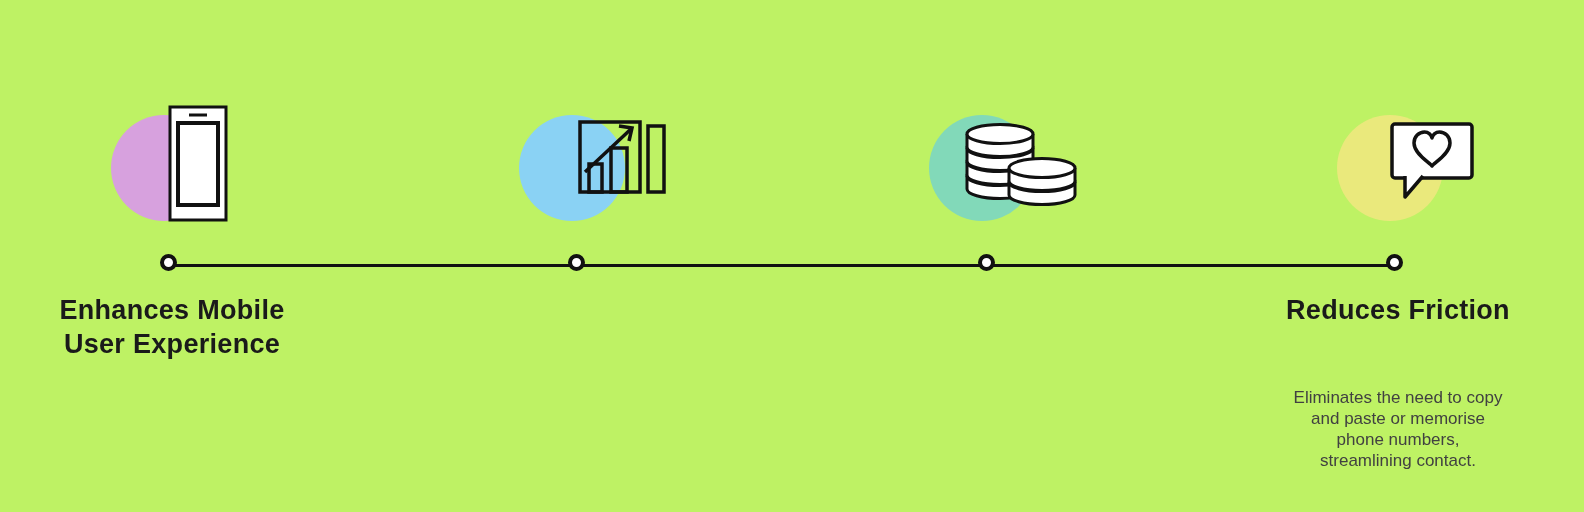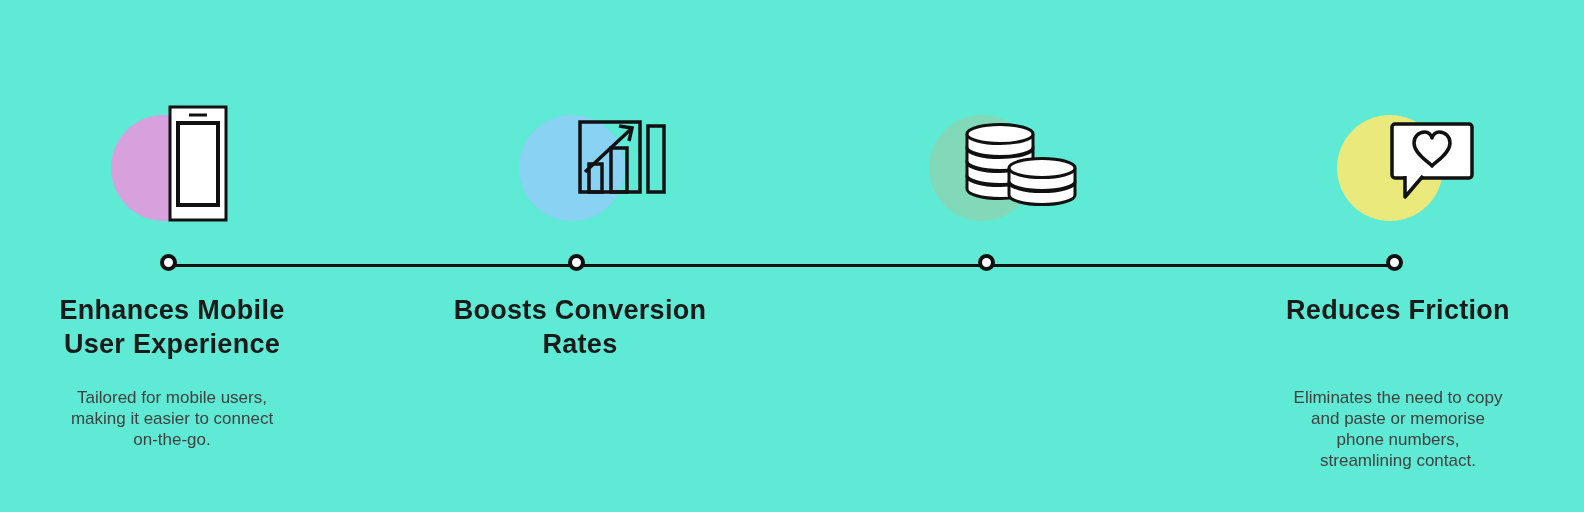--- a/index.html
+++ b/index.html
@@ -6,21 +6,21 @@
   html, body {
     margin: 0;
     padding: 0;
     background: #ffffff;
     font-family: "Liberation Sans", sans-serif;
   }
   .canvas {
     position: relative;
     width: 1584px;
     height: 512px;
-    background: #5eead4;
+    background: #bef264;
     overflow: hidden;
   }
 
   
   .tl-line {
     position: absolute;
     left: 172px;
     top: 264px;
     width: 1226px;
     height: 3px;
@@ -108,37 +108,32 @@
 
   <div class="col col-1">
     <span class="blob" style="background: rgb(215, 161, 222);"></span>
     <svg class="icon" width="60" height="117" viewBox="0 0 60 117">
       <rect x="2" y="2" width="56" height="113" fill="#ffffff" stroke="#111111" stroke-width="3"></rect>
       <rect x="10" y="18" width="40" height="82" fill="none" stroke="#111111" stroke-width="4"></rect>
       <line x1="21" y1="10" x2="39" y2="10" stroke="#111111" stroke-width="3"></line>
     </svg>
     <h3 class="item-title">Enhances Mobile
 User Experience</h3>
-    <p class="item-desc">Tailored for mobile users,
-making it easier to connect
-on-the-go.</p>
   </div>
 
   <div class="col col-2">
     <span class="blob" style="background: rgb(138, 210, 244);"></span>
     <svg class="icon" width="88" height="80" viewBox="0 0 88 80">
       <rect x="2" y="8" width="60" height="70" fill="none" stroke="#111111" stroke-width="3.5"></rect>
       <rect x="70" y="12" width="16" height="66" fill="none" stroke="#111111" stroke-width="3.5"></rect>
       <rect x="11" y="50" width="13" height="28" fill="none" stroke="#111111" stroke-width="3.5"></rect>
       <rect x="33" y="34" width="16" height="44" fill="none" stroke="#111111" stroke-width="3.5"></rect>
       <line x1="7" y1="58" x2="53" y2="15" stroke="#111111" stroke-width="3.5"></line>
       <polyline points="41,12 54,14 51,27" fill="none" stroke="#111111" stroke-width="3.5"></polyline>
     </svg>
-    <h3 class="item-title">Boosts Conversion
-Rates</h3>
   </div>
 
   <div class="col col-3">
     <span class="blob" style="background: rgb(130, 217, 185);"></span>
     <svg class="icon" width="116" height="92" viewBox="0 0 116 92">
 
       <path d="M5 58 v13 a33 9.5 0 0 0 66 0 v-13" fill="#ffffff" stroke="#111111" stroke-width="3"></path>
       <ellipse cx="38" cy="58" rx="33" ry="9.5" fill="#ffffff" stroke="#111111" stroke-width="3"></ellipse>
       <path d="M5 44 v13 a33 9.5 0 0 0 66 0 v-13" fill="#ffffff" stroke="#111111" stroke-width="3"></path>
       <ellipse cx="38" cy="44" rx="33" ry="9.5" fill="#ffffff" stroke="#111111" stroke-width="3"></ellipse>

